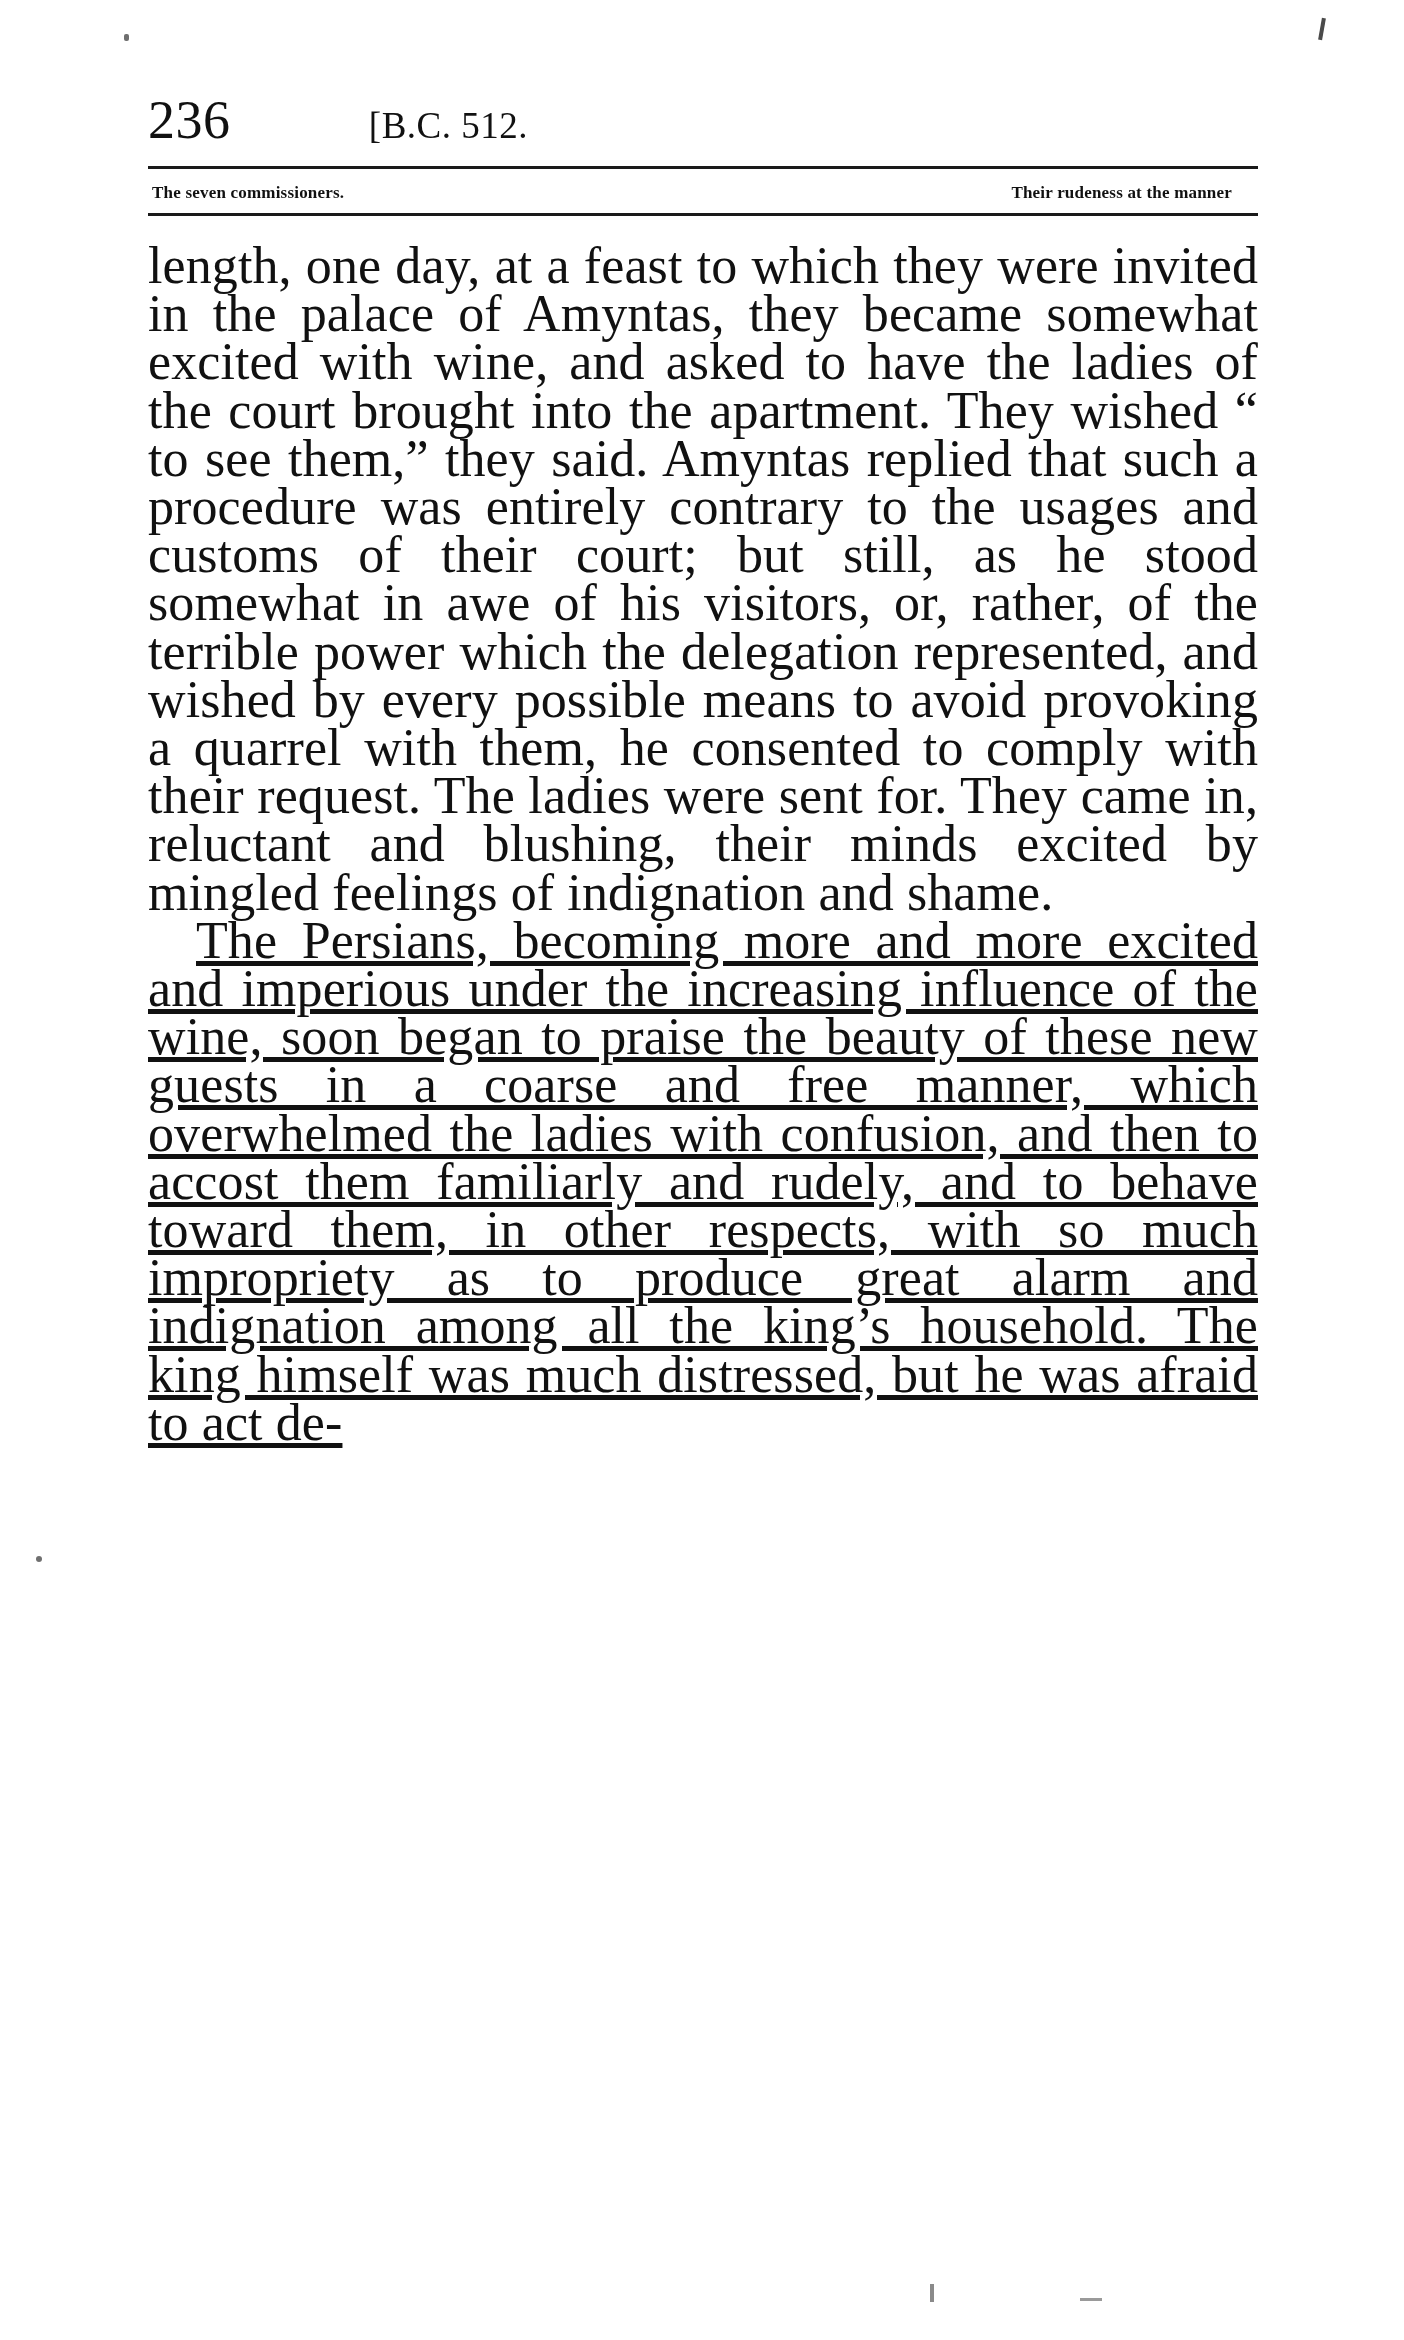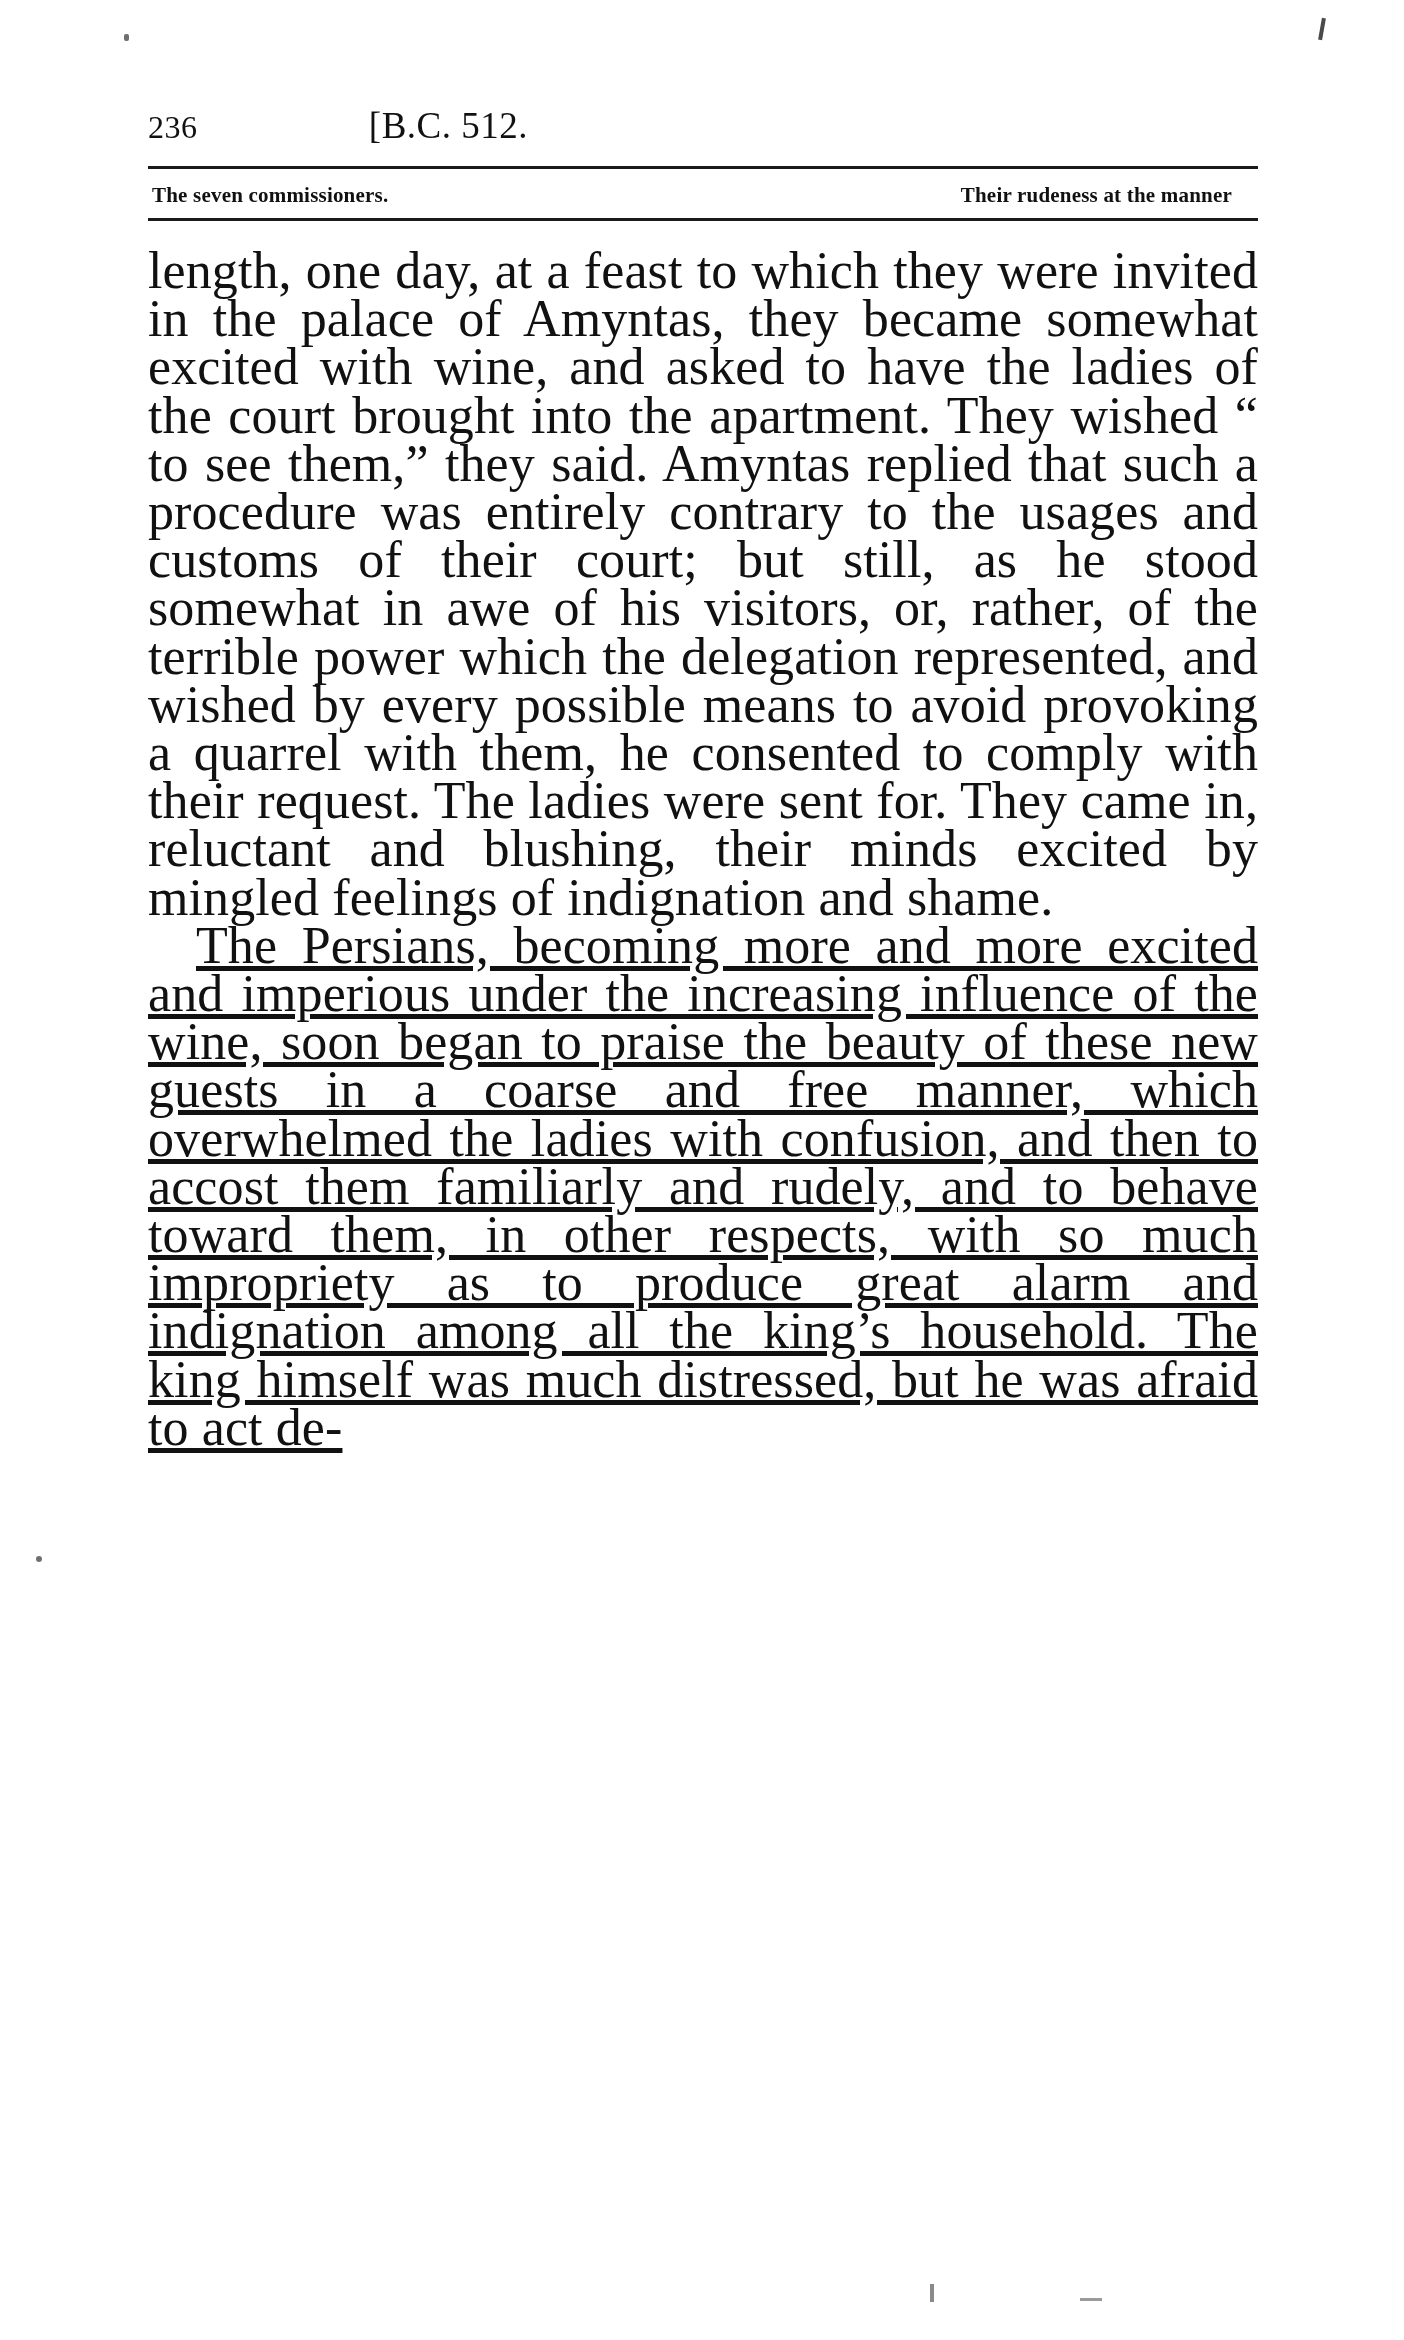--- a/index.html
+++ b/index.html
@@ -33,21 +33,21 @@
   }
 
   
   .header-row {
     display: flex;
     align-items: baseline;
     justify-content: flex-start;
     height: 70px;
   }
   .folio {
-    font-size: 32px;
+    font-size: 54px;
     letter-spacing: 0.5px;
     width: 150px;
     flex: none;
   }
   .running-title {
     flex: 1;
     text-align: center;
     font-size: 37px;
     letter-spacing: 3px;
   }
@@ -61,21 +61,21 @@
   }
 
   .rule {
     border-top: 3px solid #1a1a1a;
     margin-top: 16px;
   }
 
   .sideheads {
     display: flex;
     justify-content: space-between;
-    font-size: 21px;
+    font-size: 17px;
     font-weight: bold;
     padding: 14px 4px 10px 4px;
     letter-spacing: 0.2px;
   }
   .sidehead-left { text-align: left; }
   .sidehead-right { text-align: right; padding-right: 22px;}
 
   .rule-thin {
     border-top: 3px solid #1a1a1a;
     margin-bottom: 26px;

